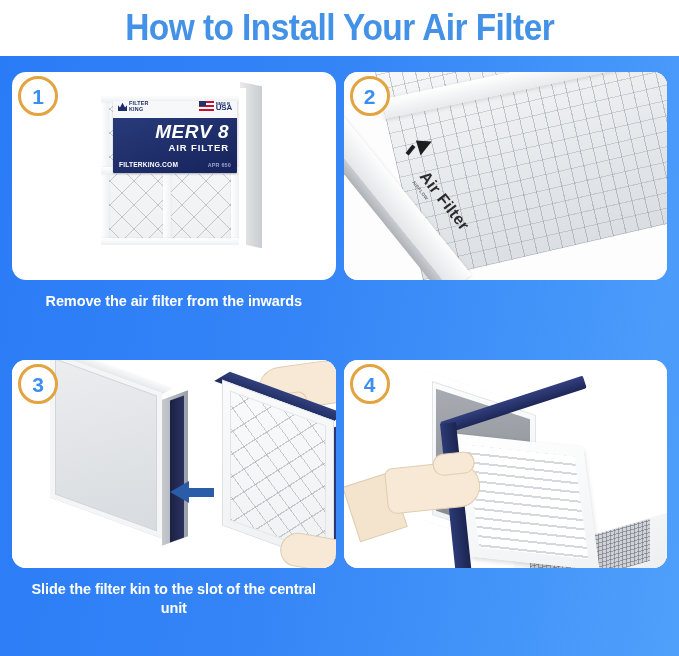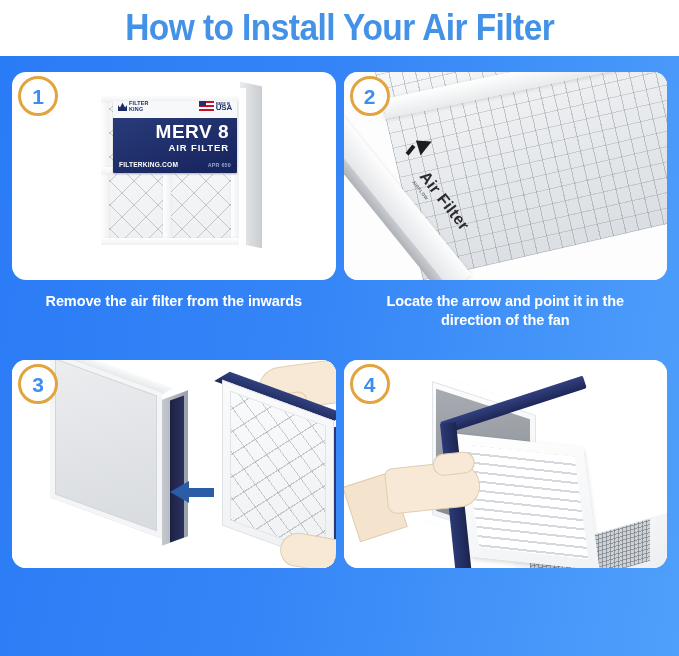--- a/index.html
+++ b/index.html
@@ -146,21 +146,21 @@
   .usa-flag::after {
     content: ""; position: absolute; left: 0; top: 0; width: 7px; height: 5px; background: #20316b;
   }
   .usa-txt { line-height: 4.5px; text-align: left; }
   .usa-txt .mi { display: block; font-size: 3.4px; font-weight: bold; color: #20316b; }
   .usa-txt .us { display: block; font-size: 8px; font-weight: bold; color: #20316b; letter-spacing: -.2px; }
   .f1-merv {
     position: absolute; left: 0; right: 8px; top: 20px;
     text-align: right;
     font-size: 19px; font-weight: bold; color: #ffffff;
-    letter-spacing: .5px;
+    font-style: italic; letter-spacing: .5px;
   }
   .f1-af {
     position: absolute; left: 0; right: 8px; top: 41px;
     text-align: right;
     font-size: 9.5px; font-weight: bold; color: #ffffff; letter-spacing: .9px;
   }
   .f1-foot {
     position: absolute; left: 6px; right: 6px; bottom: 5px;
     display: flex; align-items: baseline; justify-content: space-between;
   }
@@ -421,21 +421,20 @@
           <div class="c2-frame-left"></div>
           <div class="c2-frame-left-b"></div>
           <div class="c2-arrow"></div>
           <div class="c2-arrow-tail"></div>
           <div class="c2-airfilter">
             <span>Air Filter</span>
             <small>AIRFLOW</small>
           </div>
         </div>
       </div>
-      <div class="caption">Locate the arrow and point it in the direction of the fan</div>
     </div>
 
     <div class="step">
       <div class="card">
         <div class="badge">3</div>
 
         <div class="iso">
           <div class="c3-unit-top"></div>
           <div class="c3-unit-face"></div>
           <div class="c3-unit-side"></div>
@@ -446,20 +445,21 @@
           <div class="c3-filt-face">
             <div class="c3-filt-mesh"></div>
           </div>
           <div class="c3-filt-side"></div>
           <div class="c3-hand-bot"></div>
 
           <div class="c3-arrow-shaft"></div>
           <div class="c3-arrow-head"></div>
         </div>
       </div>
+      <div class="caption">Slide the filter kin to the slot of the central unit</div>
     </div>
 
     <div class="step">
       <div class="card">
         <div class="badge">4</div>
 
         <div class="iso">
           <div class="c4-wall"></div>
           <div class="c4-duct"></div>
           <div class="c4-ceiling"></div>

